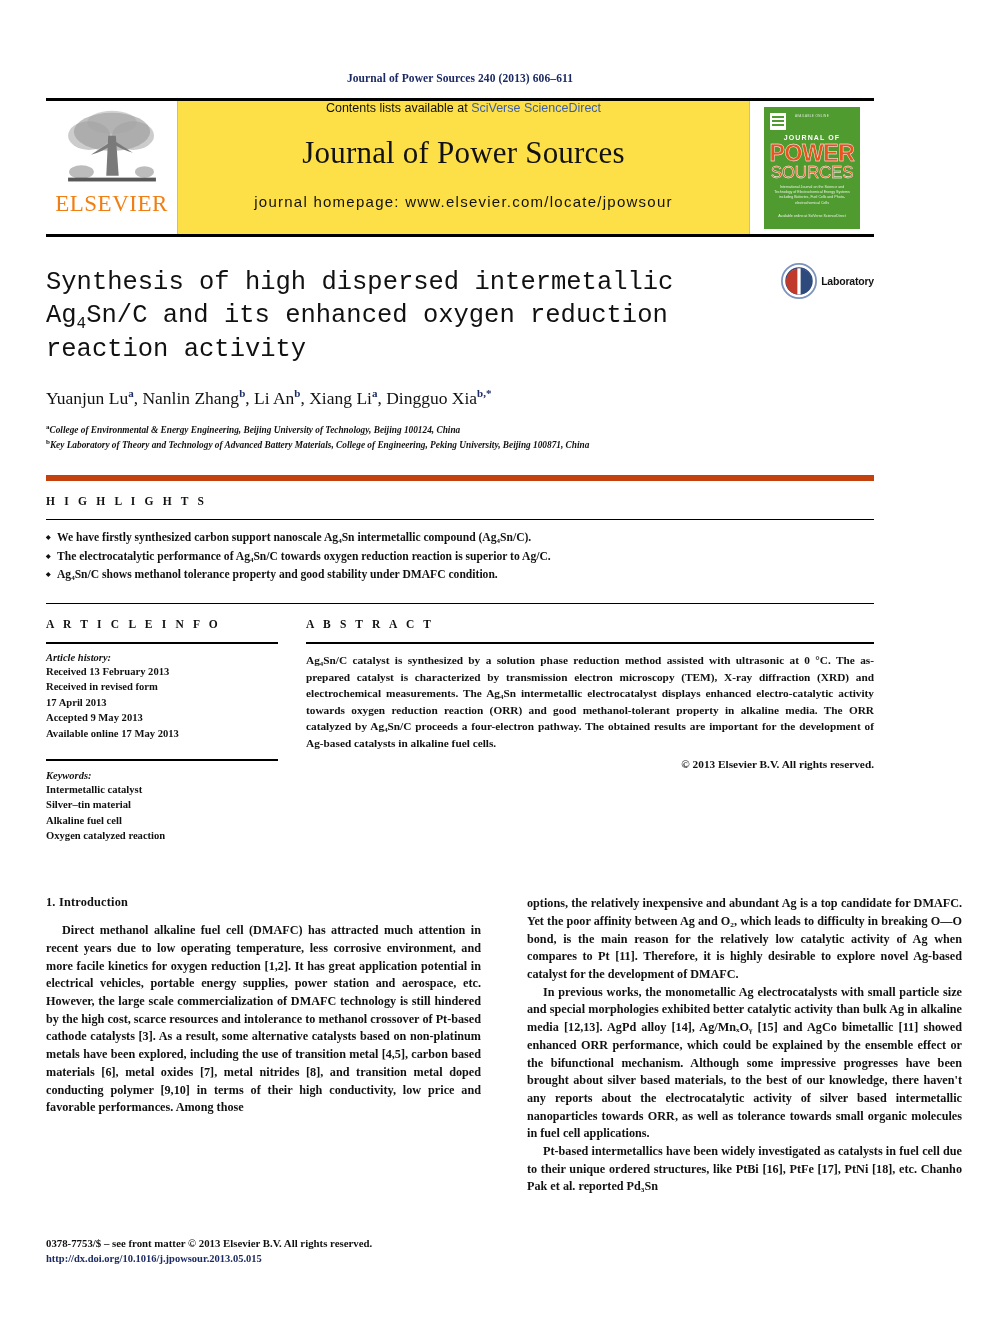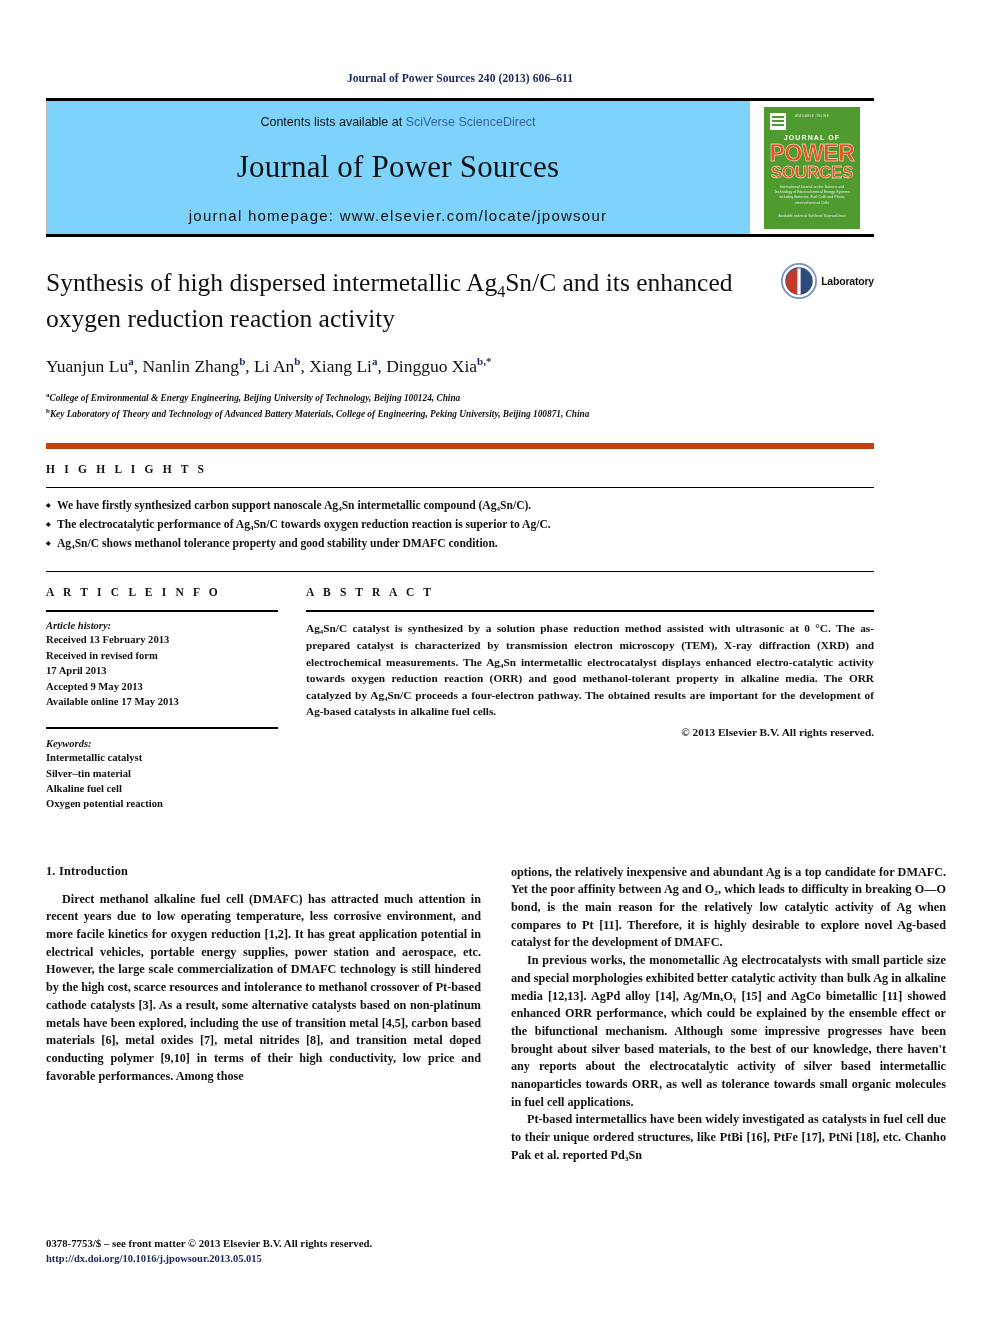--- a/index.html
+++ b/index.html
@@ -56,26 +56,25 @@
   .elsevier-word {
     color: #f07f13;
     font-family: "Liberation Serif", serif;
     font-size: 23px;
     letter-spacing: 0.5px;
     line-height: 1;
     margin-top: 1px;
   }
   .center-cell {
     flex: 1 1 auto;
-    background: #7dd3fc;
+    background: #fde047;
     border-left: 1px solid #bdbdbd;
     border-right: 1px solid #bdbdbd;
     text-align: center;
     box-sizing: border-box;
-    padding-top: 14px;
   }
   .contents-line {
     font-family: "Liberation Sans", sans-serif;
     font-size: 12.5px;
     color: #111;
   }
   .contents-line .sd {
     color: #3b5ea8;
   }
   .journal-name {
@@ -127,42 +126,42 @@
   }
   .cover-power {
     position: absolute; top: 35px; left: 0; width: 100%; text-align: center;
     color: #e8541f; font-family: "Liberation Sans", sans-serif;
     font-size: 23px; font-weight: bold; letter-spacing: -0.4px; line-height: 1;
     -webkit-text-stroke: 0.4px #fff;
   }
   .cover-sources {
     position: absolute; top: 57px; left: 0; width: 100%; text-align: center;
     color: #e8541f; font-family: "Liberation Sans", sans-serif;
-    font-size: 17px; font-weight: bold; letter-spacing: -0.2px; line-height: 1;
+    font-size: 17px; font-weight: normal; letter-spacing: -0.2px; line-height: 1;
     -webkit-text-stroke: 0.4px #fff;
   }
   .cover-blurb {
     position: absolute; top: 78px; left: 7px; right: 7px;
     color: #e9f1e4; font-family: "Liberation Sans", sans-serif;
     font-size: 3.6px; line-height: 1.5; text-align: center;
   }
   .cover-foot {
     position: absolute; bottom: 9px; left: 0; width: 100%; text-align: center;
     color: #e9f1e4; font-family: "Liberation Sans", sans-serif; font-size: 3.6px; line-height:1.6;
   }
 
   
   .art-head {
     margin: 0 46px;
     border-top: 3px solid #000;
     padding-top: 30px;
     position: relative;
   }
   .title {
-    font-family: Liberation Serif, serif;
+    font-family: Liberation Mono, monospace;
     font-size: 25.5px;
     line-height: 1.28;
     font-weight: normal;
     margin: 0 105px 0 0;
     color: #111;
   }
   .title sub { font-size: 16px; }
   .authors {
     font-family: "Liberation Serif", serif;
     font-size: 17.5px;
@@ -270,21 +269,21 @@
     font-weight: bold;
     text-align: right;
     margin-top: 6px;
     color: #111;
   }
 
   
   .body-cols {
     margin: 52px 46px 0 46px;
     display: flex;
-    gap: 30px;
+    gap: 46px;
   }
   .bcol { width: 435px; flex: 0 0 435px; }
   .sec-title {
     font-family: "Liberation Serif", serif;
     font-weight: bold;
     font-size: 12.3px;
     margin: 0 0 12px 0;
     letter-spacing: .2px;
     color: #111;
   }
@@ -340,20 +339,37 @@
 </style>
 </head>
 <body>
 
 <div class="page">
 
   <div class="runhead">Journal of Power Sources 240 (2013) 606–611</div>
 
   <div class="masthead">
 
+    <div class="elsevier-cell">
+      <svg class="tree-logo" viewBox="0 0 100 88">
+        <g fill="#6f6f6f">
+          <ellipse cx="50" cy="26" rx="40" ry="20" fill="#8d8d8d" opacity=".55"></ellipse>
+          <ellipse cx="26" cy="30" rx="22" ry="15" fill="#9a9a9a" opacity=".5"></ellipse>
+          <ellipse cx="72" cy="30" rx="22" ry="15" fill="#9a9a9a" opacity=".5"></ellipse>
+          <ellipse cx="50" cy="16" rx="26" ry="12" fill="#a5a5a5" opacity=".5"></ellipse>
+          <path d="M46 30 L44 72 L57 72 L54 30 Z" fill="#7a7a7a"></path>
+          <path d="M50 36 C40 42 34 46 28 50 C36 48 44 44 50 40 Z" fill="#7a7a7a"></path>
+          <path d="M50 34 C60 40 66 44 72 48 C64 46 56 42 50 38 Z" fill="#7a7a7a"></path>
+          <ellipse cx="18" cy="68" rx="13" ry="7" fill="#8f8f8f" opacity=".6"></ellipse>
+          <ellipse cx="84" cy="68" rx="10" ry="6" fill="#8f8f8f" opacity=".6"></ellipse>
+          <rect x="4" y="74" width="92" height="4" fill="#585858"></rect>
+        </g>
+      </svg>
+      <div class="elsevier-word">ELSEVIER</div>
+    </div>
 
     <div class="center-cell">
       <div class="contents-line">
         <span>Contents lists available at </span><span class="sd">SciVerse ScienceDirect</span>
       </div>
       <div class="journal-name">Journal of Power Sources</div>
       <div class="homepage">journal homepage: www.elsevier.com/locate/jpowsour</div>
     </div>
 
     <div class="cover-cell">
@@ -415,21 +431,21 @@
       <div class="ai-line">Received 13 February 2013</div>
       <div class="ai-line">Received in revised form</div>
       <div class="ai-line">17 April 2013</div>
       <div class="ai-line">Accepted 9 May 2013</div>
       <div class="ai-line">Available online 17 May 2013</div>
       <hr class="kw-rule">
       <div class="ai-head">Keywords:</div>
       <div class="ai-line">Intermetallic catalyst</div>
       <div class="ai-line">Silver–tin material</div>
       <div class="ai-line">Alkaline fuel cell</div>
-      <div class="ai-line">Oxygen potential reaction</div>
+      <div class="ai-line">Oxygen catalyzed reaction</div>
     </div>
 
     <div class="col-abs">
       <div class="sec-label">A B S T R A C T</div>
       <hr class="sub-rule">
       <div class="abs-body">Ag₄Sn/C catalyst is synthesized by a solution phase reduction method assisted with ultrasonic at 0 °C. The as-prepared catalyst is characterized by transmission electron microscopy (TEM), X-ray diffraction (XRD) and electrochemical measurements. The Ag₄Sn intermetallic electrocatalyst displays enhanced electro-catalytic activity towards oxygen reduction reaction (ORR) and good methanol-tolerant property in alkaline media. The ORR catalyzed by Ag₄Sn/C proceeds a four-electron pathway. The obtained results are important for the development of Ag-based catalysts in alkaline fuel cells.</div>
       <div class="abs-copy">© 2013 Elsevier B.V. All rights reserved.</div>
     </div>
   </div>
 

